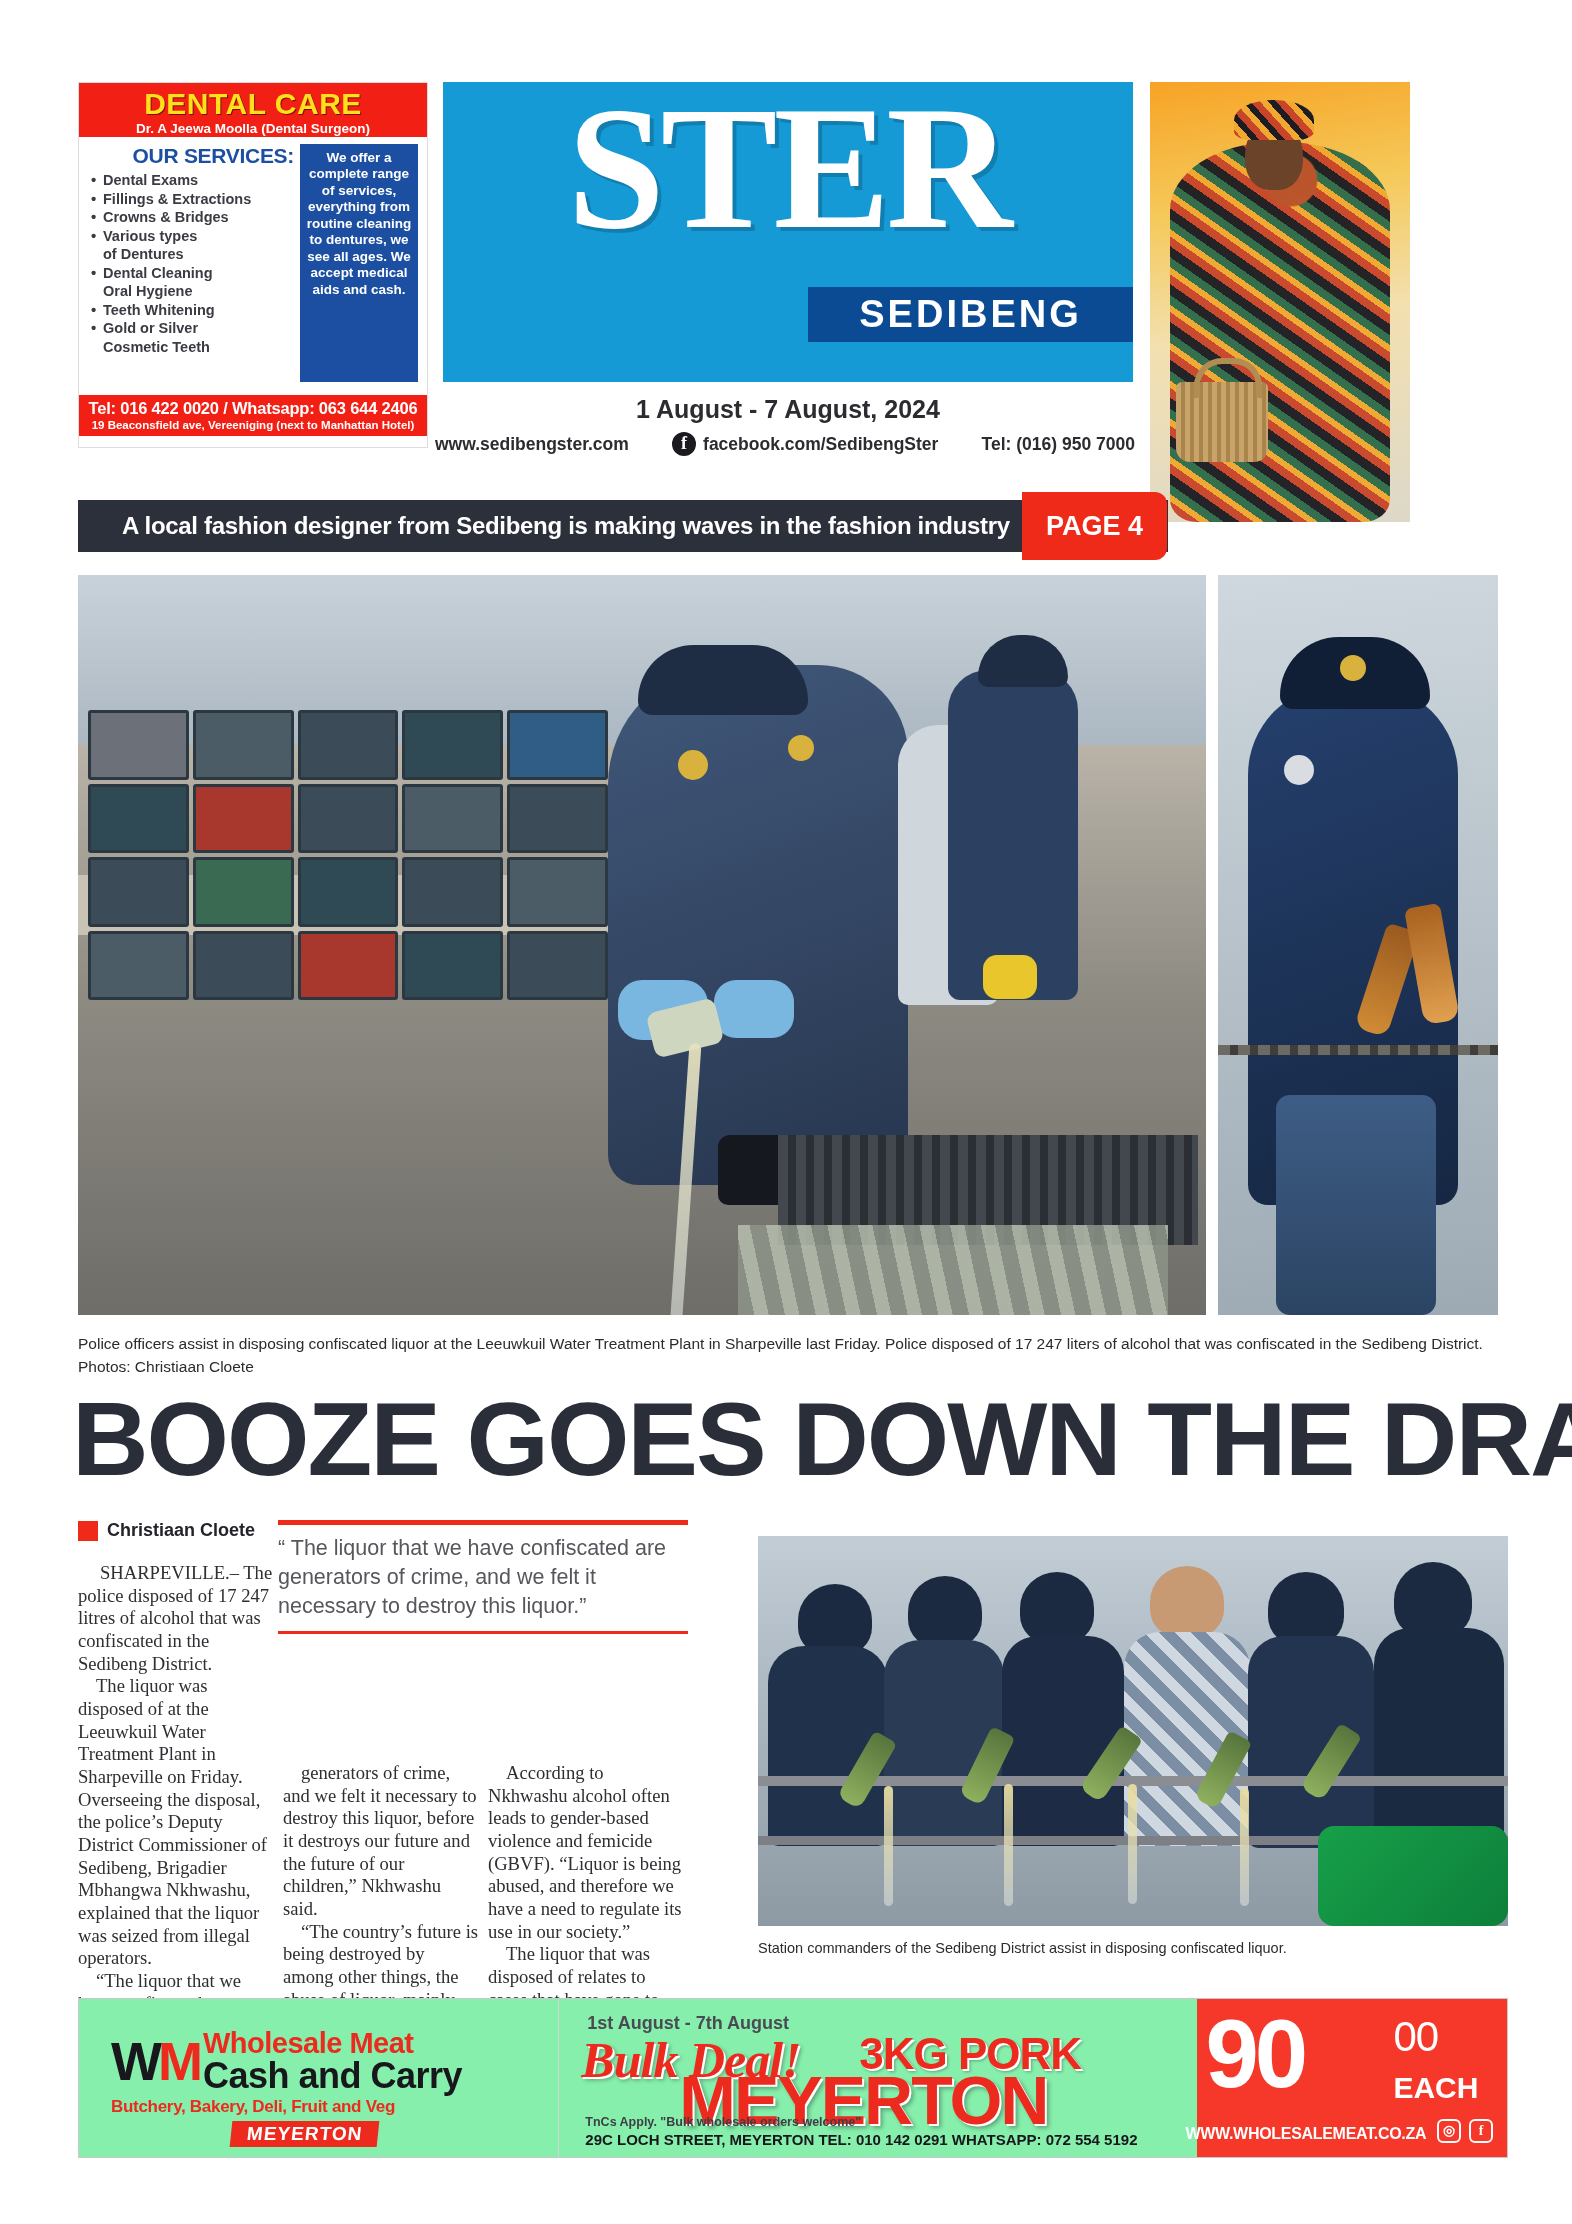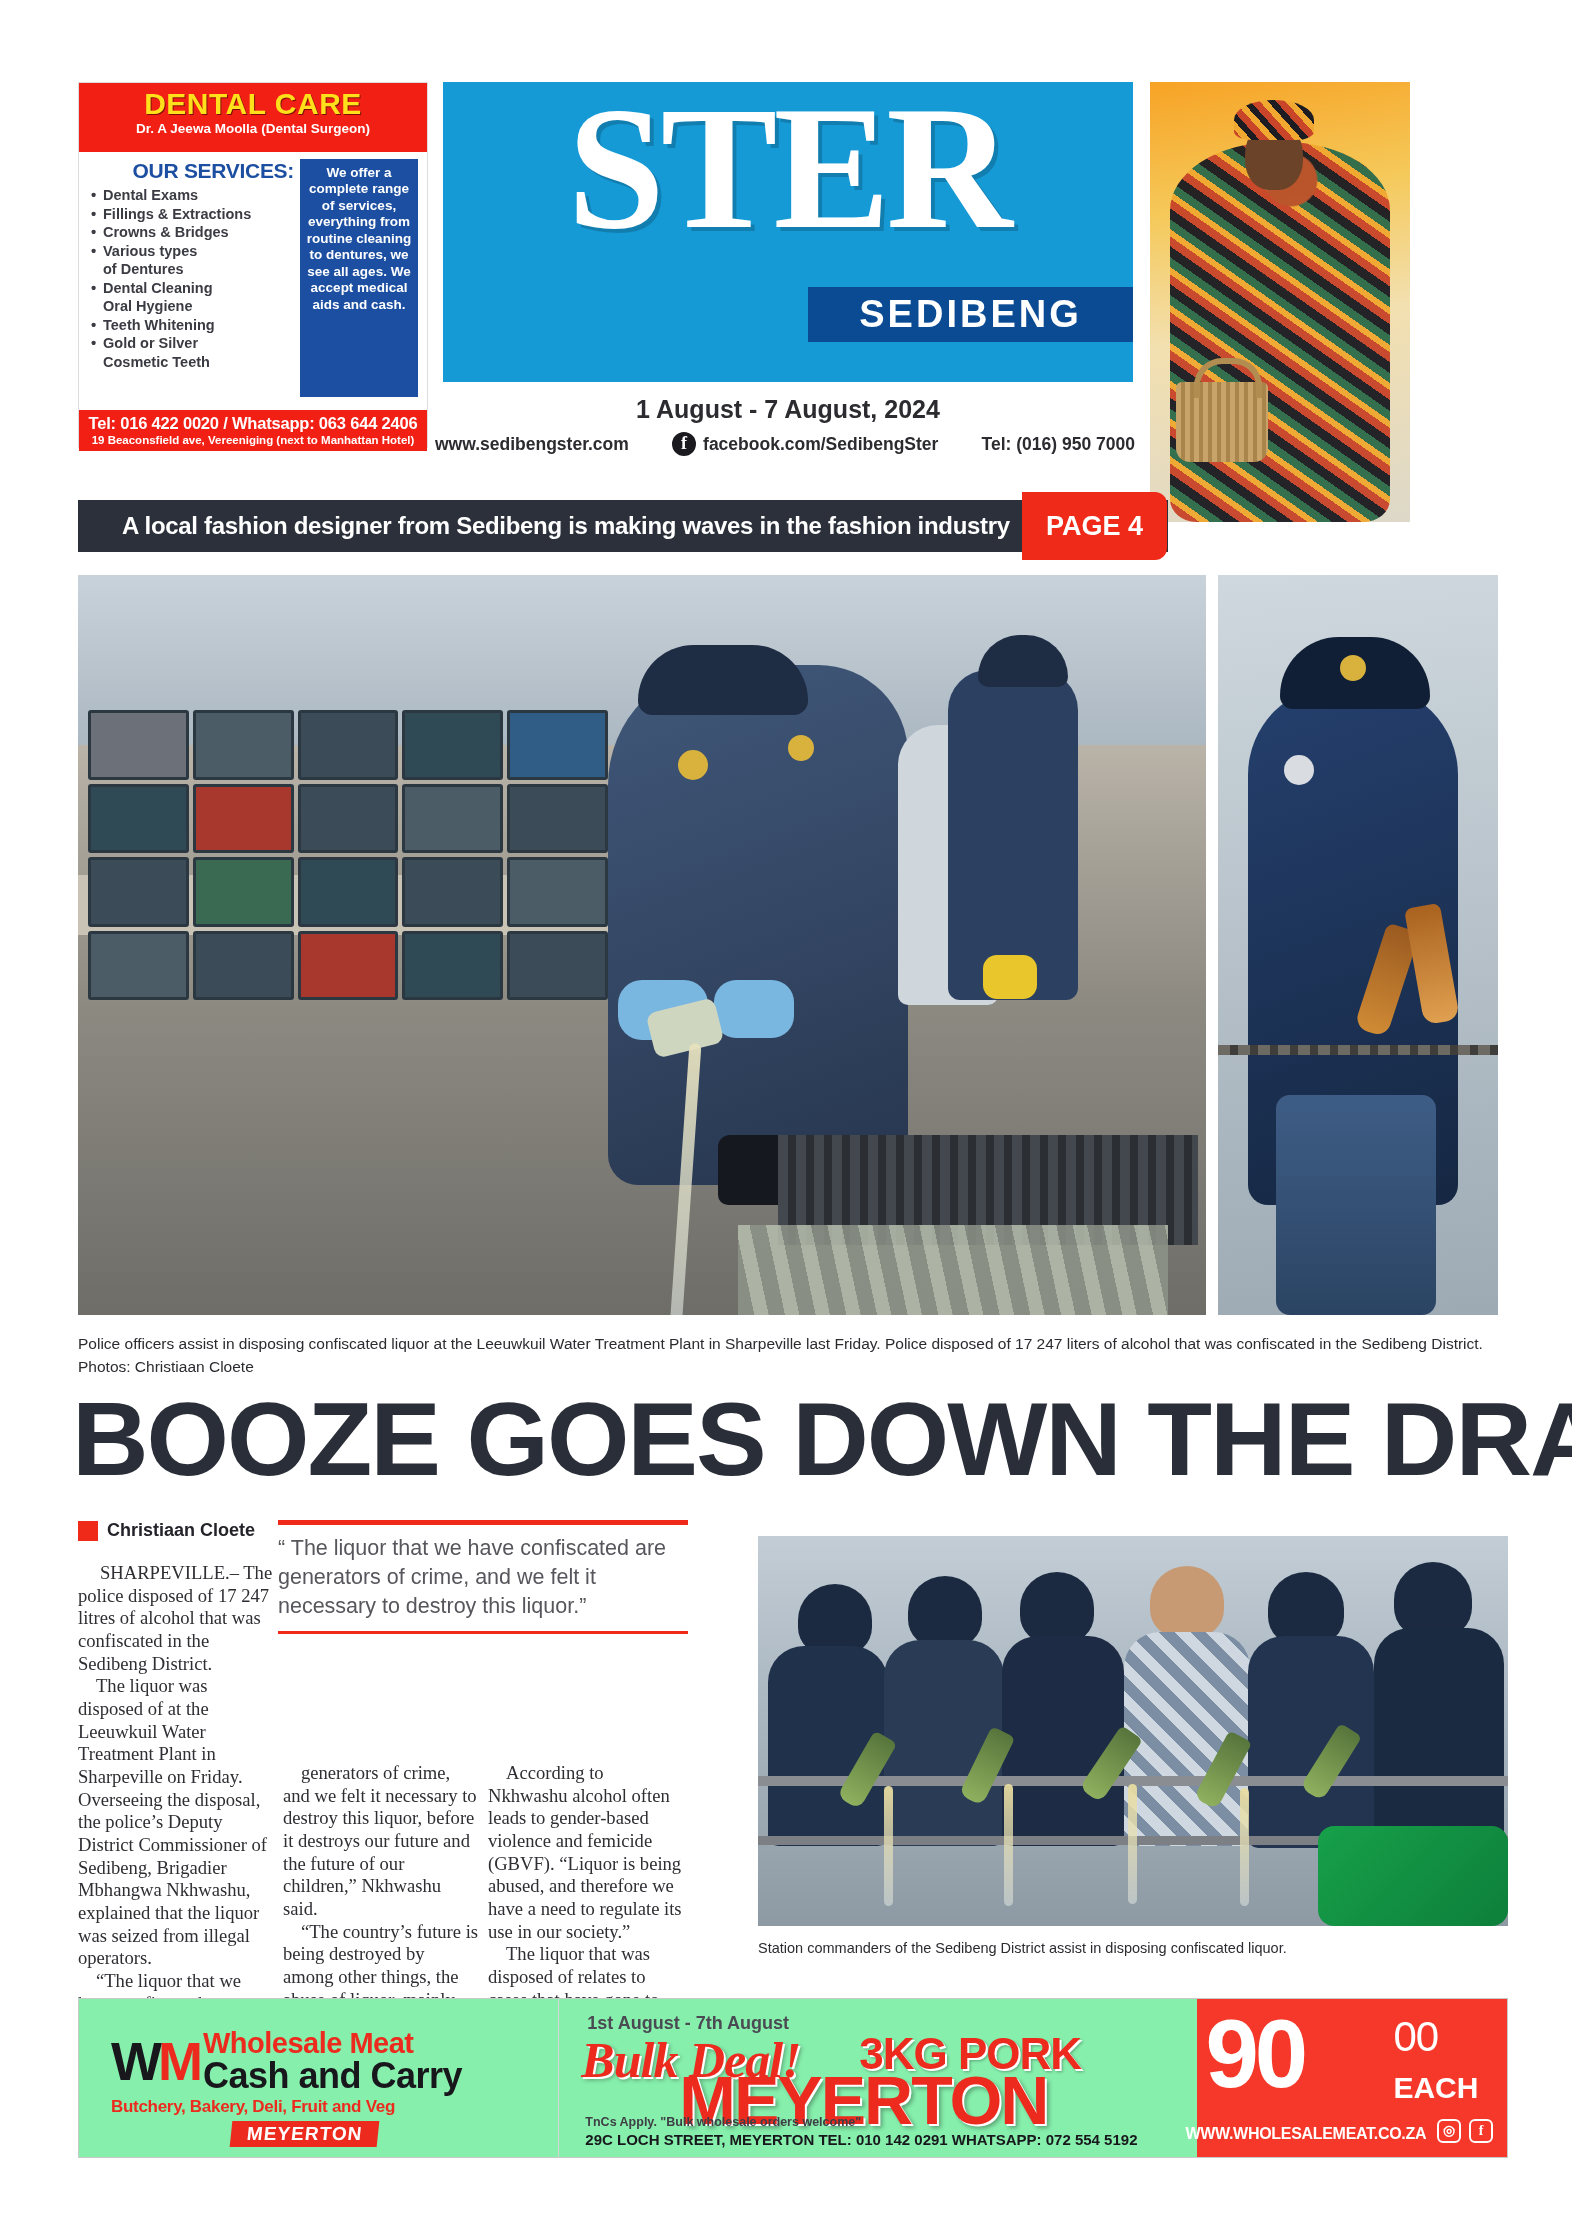--- a/index.html
+++ b/index.html
@@ -15,21 +15,21 @@
   
   .top-row { position:absolute; left:0; top:0; width:1572px; height:490px; }
 
   
   .dental-ad {
     position:absolute; left:78px; top:82px; width:350px; height:366px;
     background:#fff; border:1px solid #ddd;
     font-family:"Liberation Sans", sans-serif;
   }
   .dental-head {
-    background:#f21f14; padding:6px 0 16px 0; text-align:center;
+    background:#f21f14; padding:6px 0 1px 0; text-align:center;
   }
   .dental-title {
     color:#ffe01b; font-size:30px; font-weight:bold; letter-spacing:0.5px;
     line-height:1.0; text-shadow:1px 1px 0 #7a0d06;
   }
   .dental-sub { color:#fff; font-size:13.5px; font-weight:bold; margin-top:2px; }
   .dental-body { display:flex; padding:7px 8px 0 10px; height:255px; }
   .dental-left { width:205px; }
   .dental-services-h {
     color:#1c4fa1; font-size:21px; font-weight:bold; margin-bottom:3px; letter-spacing:-0.3px;text-align:right;

